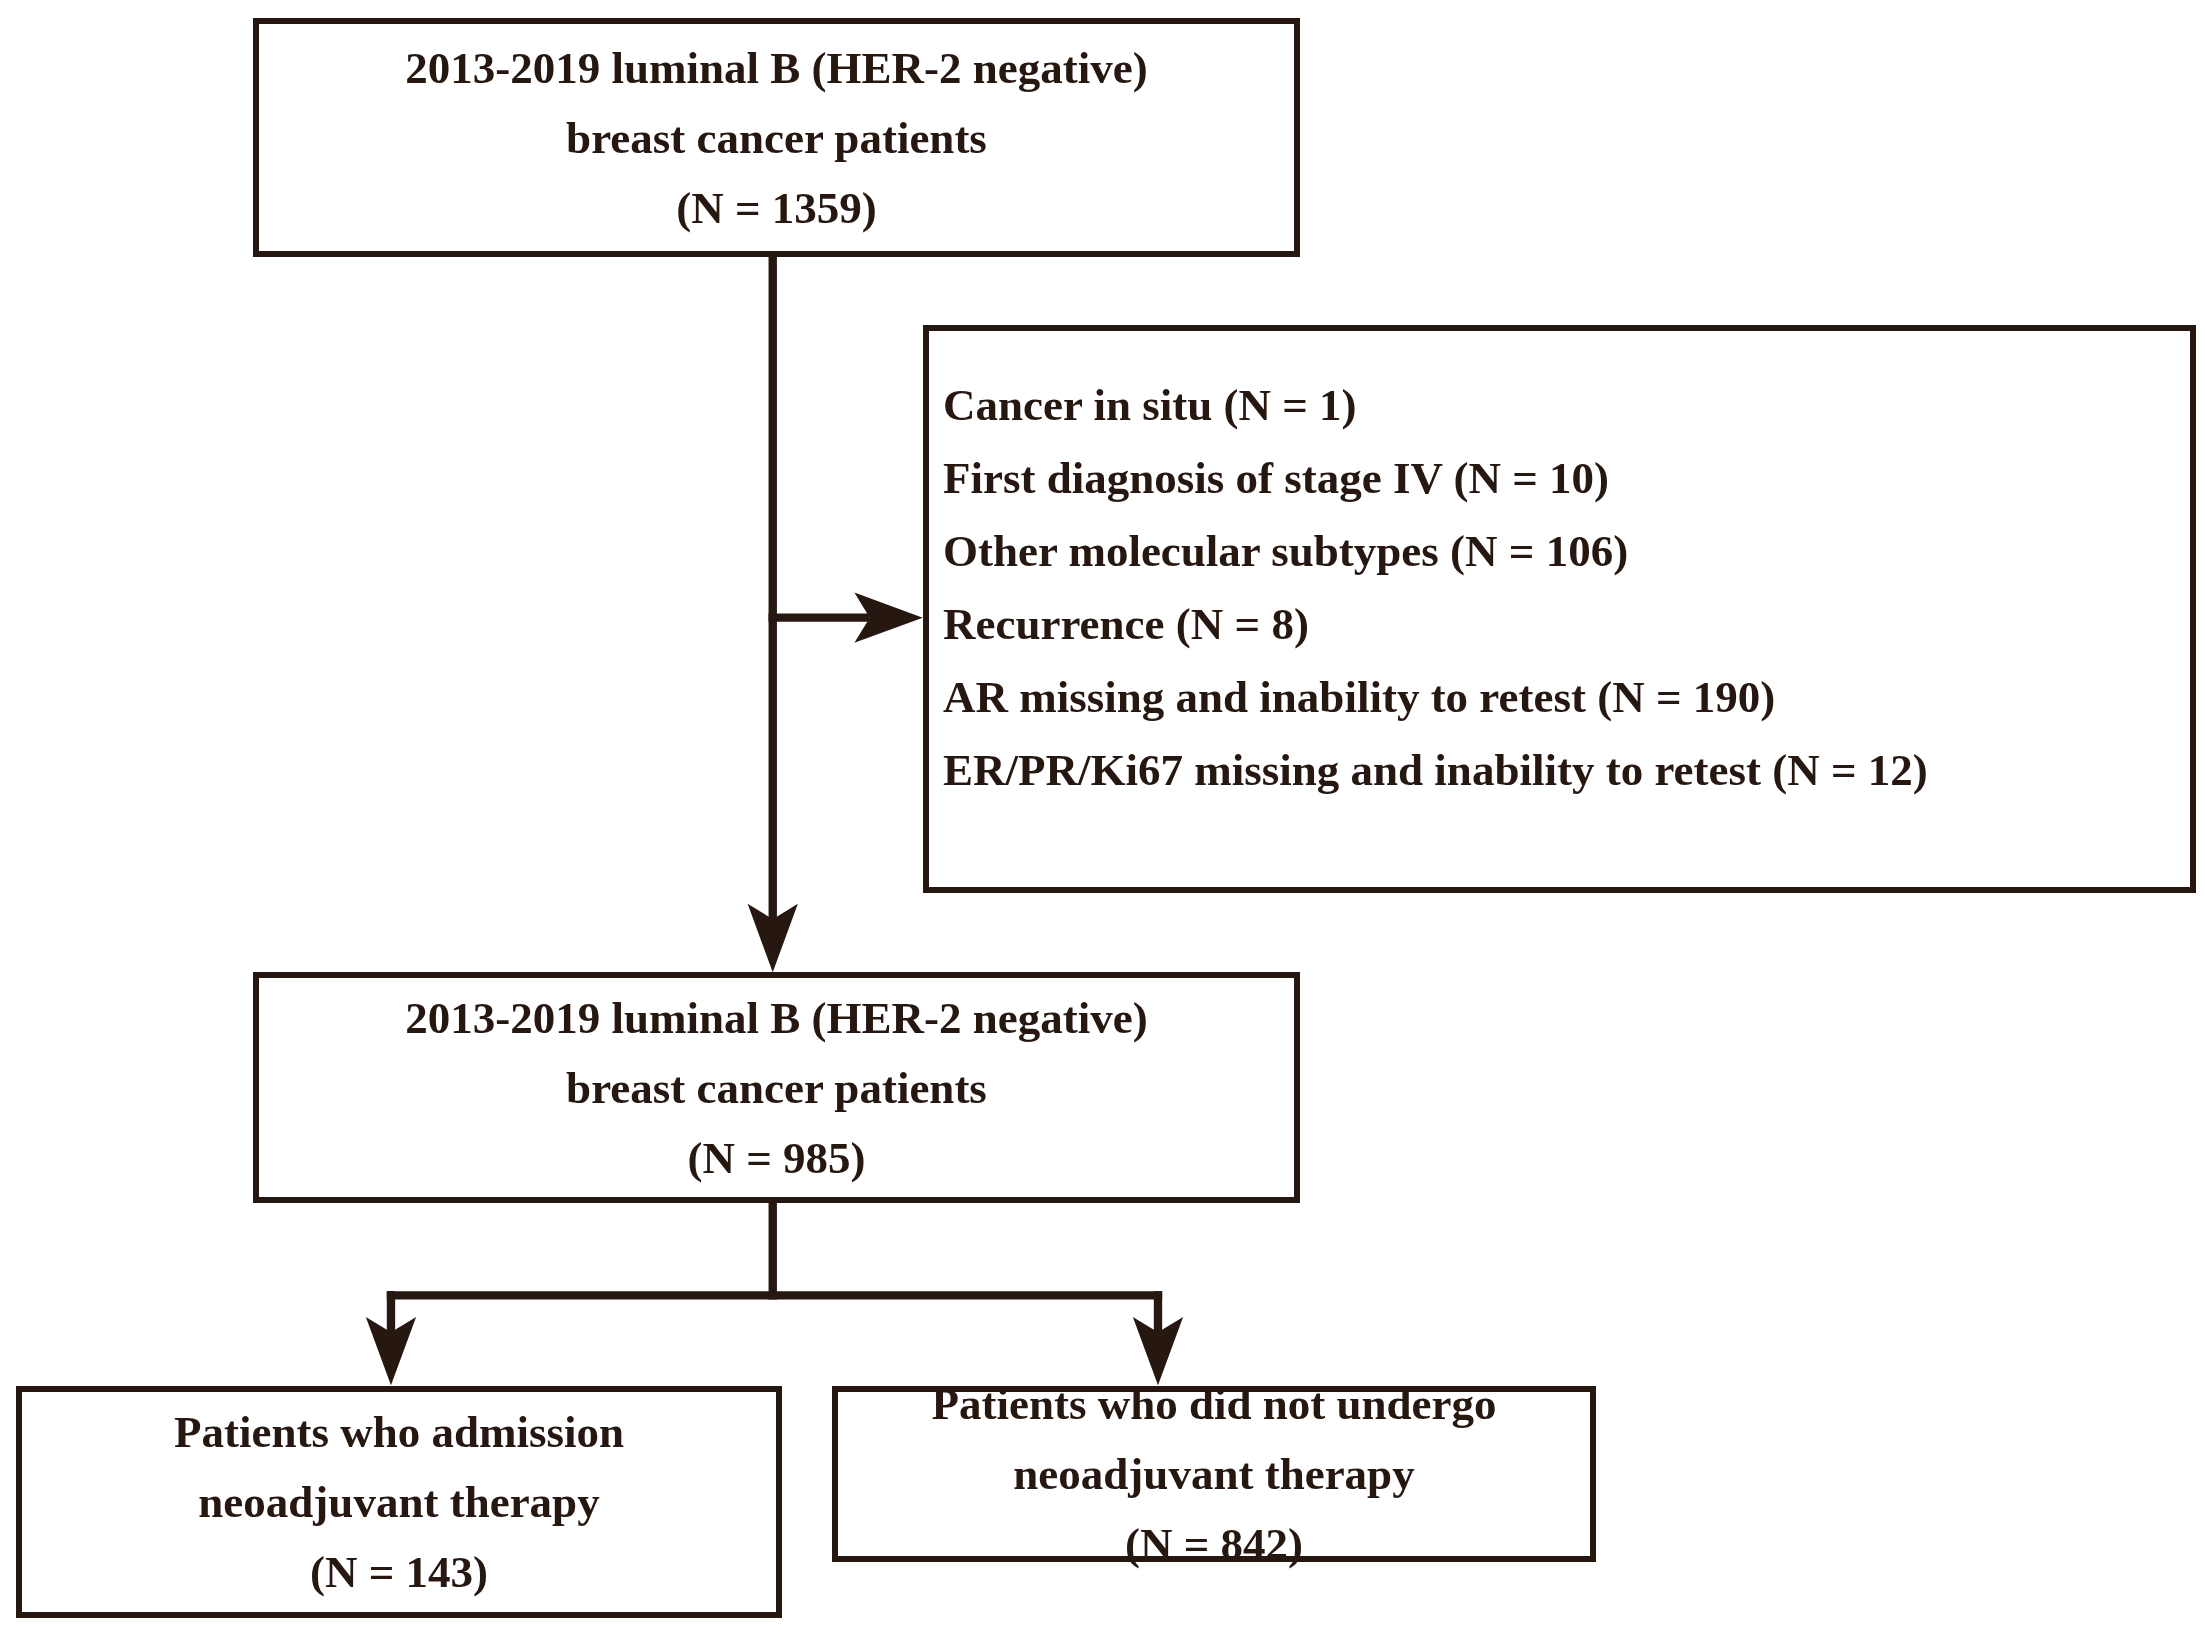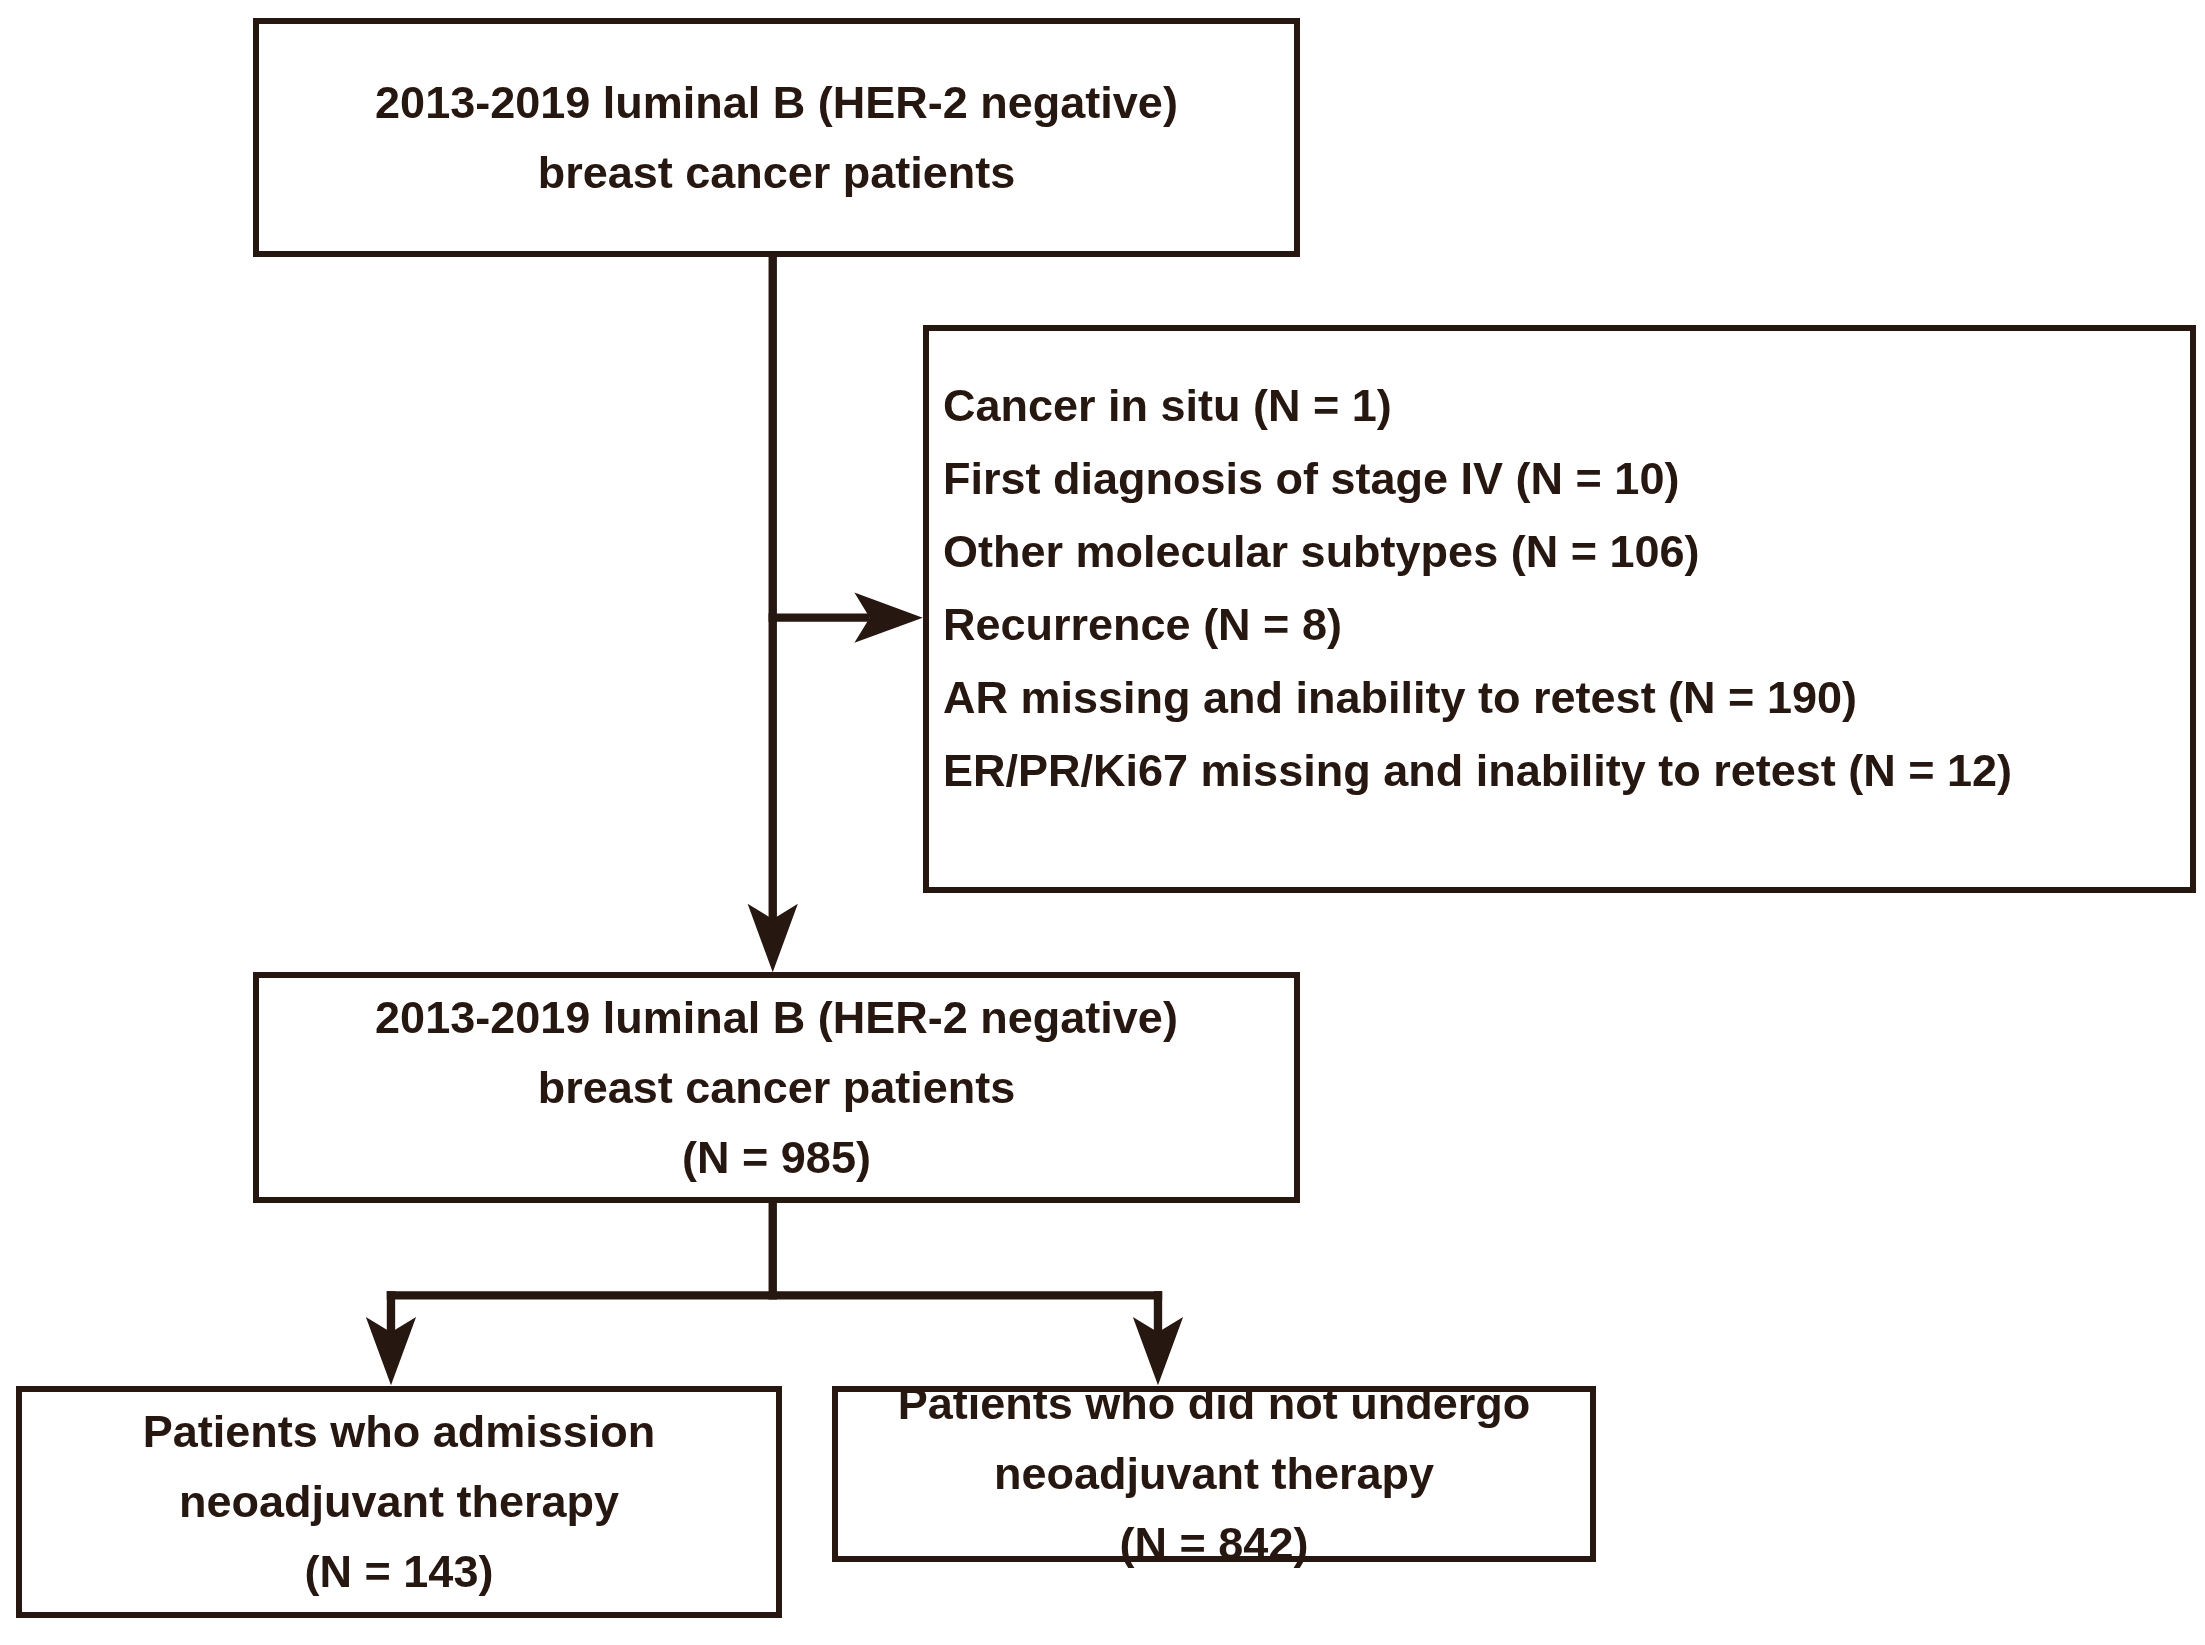--- a/index.html
+++ b/index.html
@@ -28,20 +28,21 @@
     stroke: var(--line);
     stroke-width: 12;
     stroke-linecap: square;
   }
   svg.connectors polygon { fill: var(--line); stroke: none; }
   .box {
     position: absolute;
     box-sizing: border-box;
     border: 6.3px solid var(--line);
     background: var(--background);
+    font-family: Liberation Serif, serif;
   }
   .box.center {
     display: flex;
     flex-direction: column;
     justify-content: center;
     align-items: center;
     text-align: center;
     font-size: 45px;
     line-height: 70px;
   }
@@ -78,20 +79,21 @@
     <path d="M560,1856 H1659"></path>
     <path d="M560,1856 V1912"></path>
     <path d="M1659,1856 V1912"></path>
     <polygon points="560,1985 524,1887 560,1909 596,1887"></polygon>
     <polygon points="1659,1985 1623,1887 1659,1909 1695,1887"></polygon>
   </svg>
 
   <div class="box center" id="box-initial">
     <span class="ln">2013-2019 luminal B (HER-2 negative)</span>
     <span class="ln">breast cancer patients</span>
+    <span class="ln">(N = 1359)</span>
   </div>
 
   <div class="box listbox" id="box-exclusions">
     <span class="ln">Cancer in situ (N = 1)</span>
     <span class="ln">First diagnosis of stage IV (N = 10)</span>
     <span class="ln">Other molecular subtypes (N = 106)</span>
     <span class="ln">Recurrence (N = 8)</span>
     <span class="ln">AR missing and inability to retest (N = 190)</span>
     <span class="ln">ER/PR/Ki67 missing and inability to retest (N = 12)</span>
   </div>

